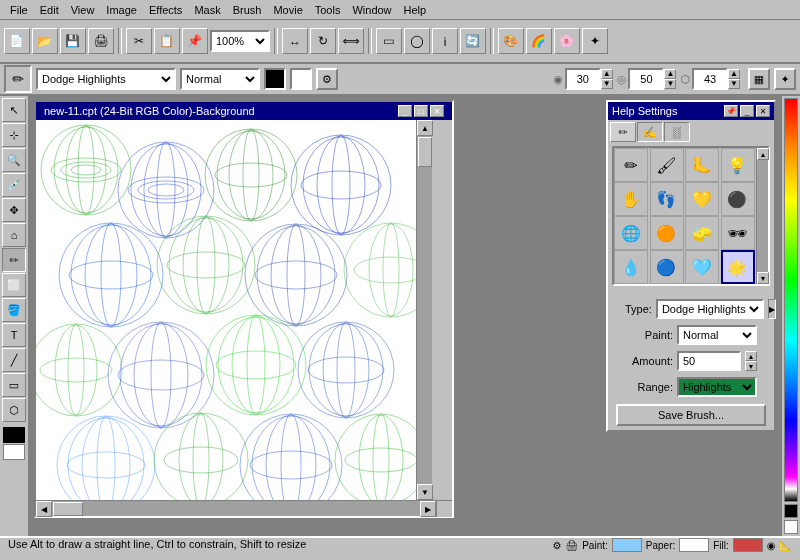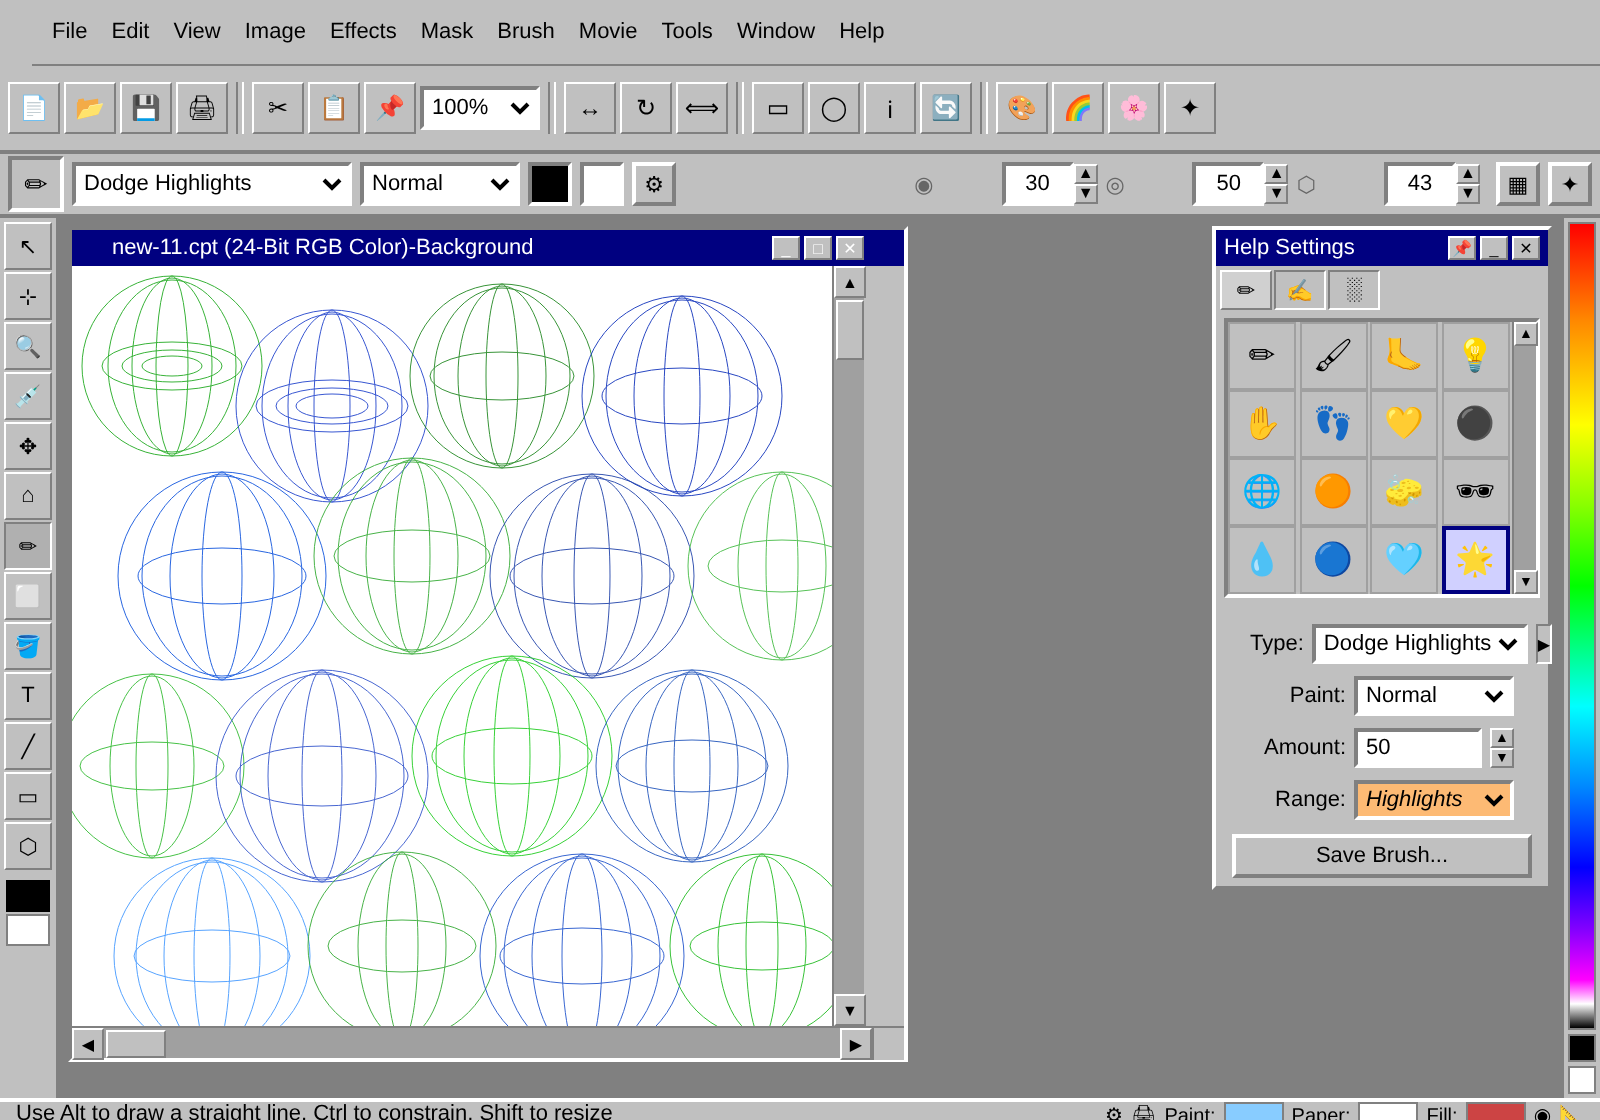--- a/index.html
+++ b/index.html
@@ -1,44 +1,44 @@
 <!DOCTYPE html>
 <html><head>
   <meta charset="utf-8">
   <style>
     * { box-sizing: border-box; margin: 0; padding: 0; }
     body { font-family: 'Arial', sans-serif; font-size: 11px; background: #c0c0c0; width: 800px; height: 560px; overflow: hidden; }
     
     
-    .menubar { background: #c0c0c0; border-bottom: 1px solid #808080; display: flex; align-items: center; height: 33px; padding: 2px 4px; margin-left: 16px; }
+    .menubar { background: #c0c0c0; border-bottom: 1px solid #808080; display: flex; align-items: center; height: 20px; padding: 2px 4px; }
     .menubar-item { padding: 1px 6px; cursor: pointer; font-size: 11px; }
     
     
     .toolbar { background: #c0c0c0; border-bottom: 2px solid #808080; display: flex; align-items: center; height: 44px; padding: 2px 4px; gap: 2px; flex-wrap: wrap; }
     .toolbar-btn { width: 26px; height: 26px; background: #c0c0c0; border: 1px solid; border-color: #ffffff #808080 #808080 #ffffff; display: flex; align-items: center; justify-content: center; cursor: pointer; font-size: 12px; }
     .toolbar-sep { width: 4px; height: 26px; border-left: 1px solid #808080; border-right: 1px solid #ffffff; margin: 0 2px; }
     
     
     .toolbar2 { background: #c0c0c0; border-bottom: 2px solid #808080; display: flex; align-items: center; height: 32px; padding: 2px 4px; gap: 4px; }
-    .spin-pair { display: flex; align-items: center; margin-left: 32px; }
+    .spin-pair { display: flex; align-items: center; }
     .spin-arrows { display: flex; flex-direction: column; }
     .spin-arrow { width: 12px; height: 10px; background: #c0c0c0; border: 1px solid; border-color: #ffffff #808080 #808080 #ffffff; display: flex; align-items: center; justify-content: center; font-size: 8px; cursor: pointer; line-height: 1; }
     
     
     .main { display: flex; height: calc(560px - 20px - 44px - 32px - 24px); }
     
     
     .toolbox { width: 30px; background: #c0c0c0; border-right: 2px solid #808080; display: flex; flex-direction: column; align-items: center; padding: 2px; gap: 1px; }
     .tool-btn { width: 24px; height: 24px; background: #c0c0c0; border: 1px solid; border-color: #ffffff #808080 #808080 #ffffff; display: flex; align-items: center; justify-content: center; cursor: pointer; font-size: 11px; }
     .tool-btn.active { border-color: #808080 #ffffff #ffffff #808080; background: #b0b0b0; }
     
     
     .canvas-area { flex: 1; background: #808080; overflow: hidden; position: relative; padding: 4px; }
     .canvas-window { border: 2px solid; border-color: #808080 #ffffff #ffffff #808080; background: #c0c0c0; position: absolute; top: 4px; left: 4px; width: 420px; }
-    .canvas-titlebar { background: #000080; color: white; height: 18px; display: flex; align-items: center; justify-content: space-between; padding: 0 20px; font-size: 11px; }
+    .canvas-titlebar { background: #000080; color: white; height: 18px; display: flex; align-items: center; justify-content: space-between; padding: 0 8px; font-size: 11px; }
     .canvas-title-text { font-size: 11px; color: white; }
     .canvas-btns { display: flex; gap: 2px; }
     .canvas-btn { width: 14px; height: 12px; background: #c0c0c0; border: 1px solid; border-color: #ffffff #808080 #808080 #ffffff; display: flex; align-items: center; justify-content: center; font-size: 8px; cursor: pointer; }
     .canvas-body { background: white; position: relative; overflow: hidden; }
     
     
     .tool-settings { width: 170px; background: #c0c0c0; border: 2px solid; border-color: #ffffff #808080 #808080 #ffffff; position: absolute; top: 4px; right: 4px; }
     .panel-titlebar { background: #000080; color: white; height: 18px; display: flex; align-items: center; justify-content: space-between; padding: 0 4px; font-size: 11px; }
     .panel-title-btns { display: flex; gap: 2px; }
     .panel-btn { width: 14px; height: 12px; background: #c0c0c0; border: 1px solid; border-color: #ffffff #808080 #808080 #ffffff; display: flex; align-items: center; justify-content: center; font-size: 8px; cursor: pointer; color: black; }
@@ -424,21 +424,21 @@
         <span class="settings-label">Amount:</span>
         <div style="flex:1; height:20px; background:white; border:2px solid; border-color:#808080 #ffffff #ffffff #808080; display:flex; align-items:center; padding:0 4px; font-size:11px;">50</div>
         <div style="display:flex; flex-direction:column;">
           <div style="width:12px; height:10px; background:#c0c0c0; border:1px solid; border-color:#ffffff #808080 #808080 #ffffff; display:flex; align-items:center; justify-content:center; font-size:7px; cursor:pointer;">▲</div>
           <div style="width:12px; height:10px; background:#c0c0c0; border:1px solid; border-color:#ffffff #808080 #808080 #ffffff; display:flex; align-items:center; justify-content:center; font-size:7px; cursor:pointer;">▼</div>
         </div>
       </div>
 
       <div class="settings-row">
         <span class="settings-label">Range:</span>
-        <select style="flex:1; height:20px; font-size:11px; background:#fdba74; border:2px solid; border-color:#808080 #ffffff #ffffff #808080;font-style:italic;">
+        <select style="flex:1; height:20px; font-size:11px; background:#15803d; border:2px solid; border-color:#808080 #ffffff #ffffff #808080;">
           <option>Highlights</option>
           <option>Midtones</option>
           <option>Shadows</option>
         </select>
       </div>
 
       <button class="save-brush-btn">
         <span>Save Brush...</span>
       </button>
     </div>

